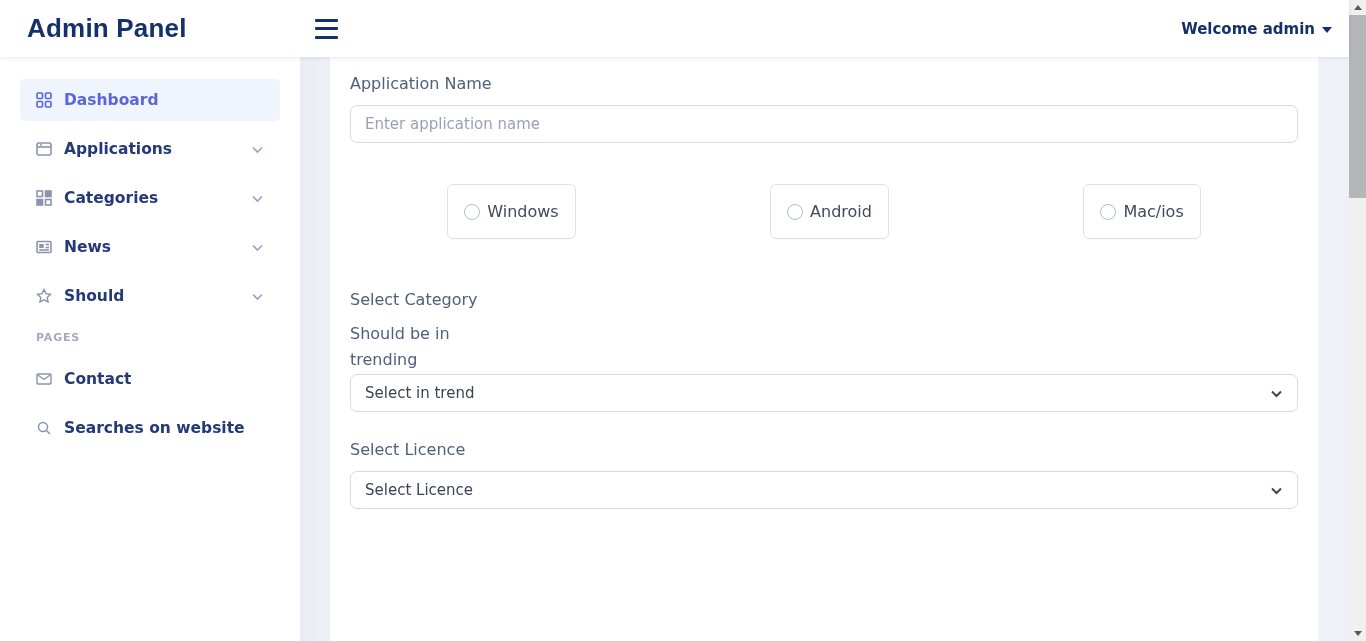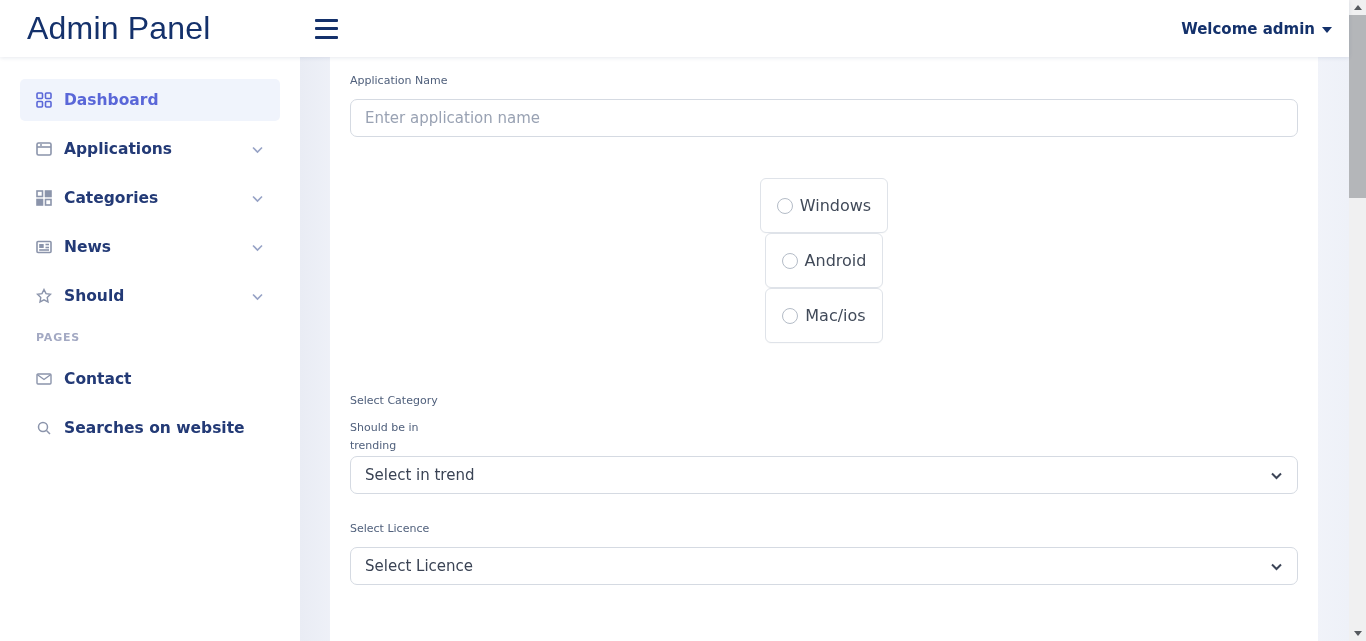--- a/index.html
+++ b/index.html
@@ -6,21 +6,21 @@
   html,body { width:1366px; height:641px; overflow:hidden; }
   body { font-family:"DejaVu Sans","Liberation Sans",sans-serif; background:#fff; }
 
   .page { position:relative; width:1366px; height:641px; overflow:hidden; background:#fff; }
   .app  { position:absolute; left:0; top:0; right:17px; height:641px; display:flex; flex-direction:column; }
 
   
   .header { height:57px; background:#fff; display:flex; align-items:center;
             box-shadow:0 1px 4px rgba(21,48,95,.10); position:relative; z-index:5; flex:0 0 auto; }
   .brand-wrap { width:300px; padding-left:27px; flex:0 0 auto; }
-  .brand { font-family:"Liberation Sans",sans-serif; font-size:32px; font-weight:400;
+  .brand { font-family:"Liberation Sans",sans-serif; font-size:26px; font-weight:700;
            color:#14316b; letter-spacing:.2px; cursor:pointer; }
   .hamburger { margin-left:15px; width:23px; height:20px; display:flex; flex-direction:column;
                justify-content:space-between; cursor:pointer; }
   .hamburger span { display:block; height:3px; background:#14316b; border-radius:1px; }
   .header-spacer { flex:1; }
   .welcome { display:flex; align-items:center; gap:7px; margin-right:17px; cursor:pointer; }
   .welcome-text { font-size:15px; font-weight:700; color:#14316b; }
   .caret { width:0; height:0; border-left:5px solid transparent; border-right:5px solid transparent;
            border-top:6px solid #14316b; margin-top:2px; }
 
@@ -39,31 +39,31 @@
   .section-label { margin:14px 0 14px 36px; font-size:11px; font-weight:700;
                    letter-spacing:.8px; color:#a3a9c3; }
 
   
   .main { flex:1; background:linear-gradient(to right,#e9ecf4 0%,#f3f5fb 6%,#f3f5fb 94%,#eef1f8 100%);
           display:flex; min-width:0; }
   .card { background:#fff; margin:0 31px 0 30px; flex:1; padding:17px 20px 0 20px; overflow:hidden; }
 
   .page-title { font-family:"Liberation Sans",sans-serif; font-size:17.5px; font-weight:700;
                 color:#14316b; margin-bottom:27px; }
-  .f-label { font-size:11px; color:#50607c; margin-bottom:12px; }
+  .f-label { font-size:16px; color:#50607c; margin-bottom:12px; }
   .f-label.narrow { max-width:112px; line-height:1.6; margin-bottom:2px; }
 
   .text-input { width:100%; height:38px; border:1px solid #d5dae2; border-radius:7px;
                 padding:12px 14px; font-size:15px; color:#3a4354; background:#fff; outline:none;
                 font-family:inherit; }
   .text-input::placeholder { color:#99a2b3; }
   .mb-40 { margin-bottom:41px; }
 
-  .platform-row { display:flex; justify-content:space-around; align-items:center;
-                  margin:0 0 51px 0;flex-direction:column; }
+  .platform-row { display:flex; justify-content:space-around; 
+                  margin:0 0 51px 0; }
   .platform-card { background:#fff; border:1px solid #dfe3e9; border-radius:6px;
                    padding:17px 16px; display:flex; align-items:center; gap:7px; cursor:pointer;
                    box-shadow:0 1px 1px rgba(0,0,0,.02); }
   .radio { width:16px; height:16px; border:1px solid #b4bcc7; border-radius:50%;
            background:#fff; flex:0 0 auto; }
   .platform-label { font-size:16px; color:#414a59; }
 
   .select { width:100%; height:38px; border:1px solid #d5dae2; border-radius:7px;
             padding:0 14px; display:flex; align-items:center; background:#fff;
             cursor:pointer; margin-bottom:28px; }

